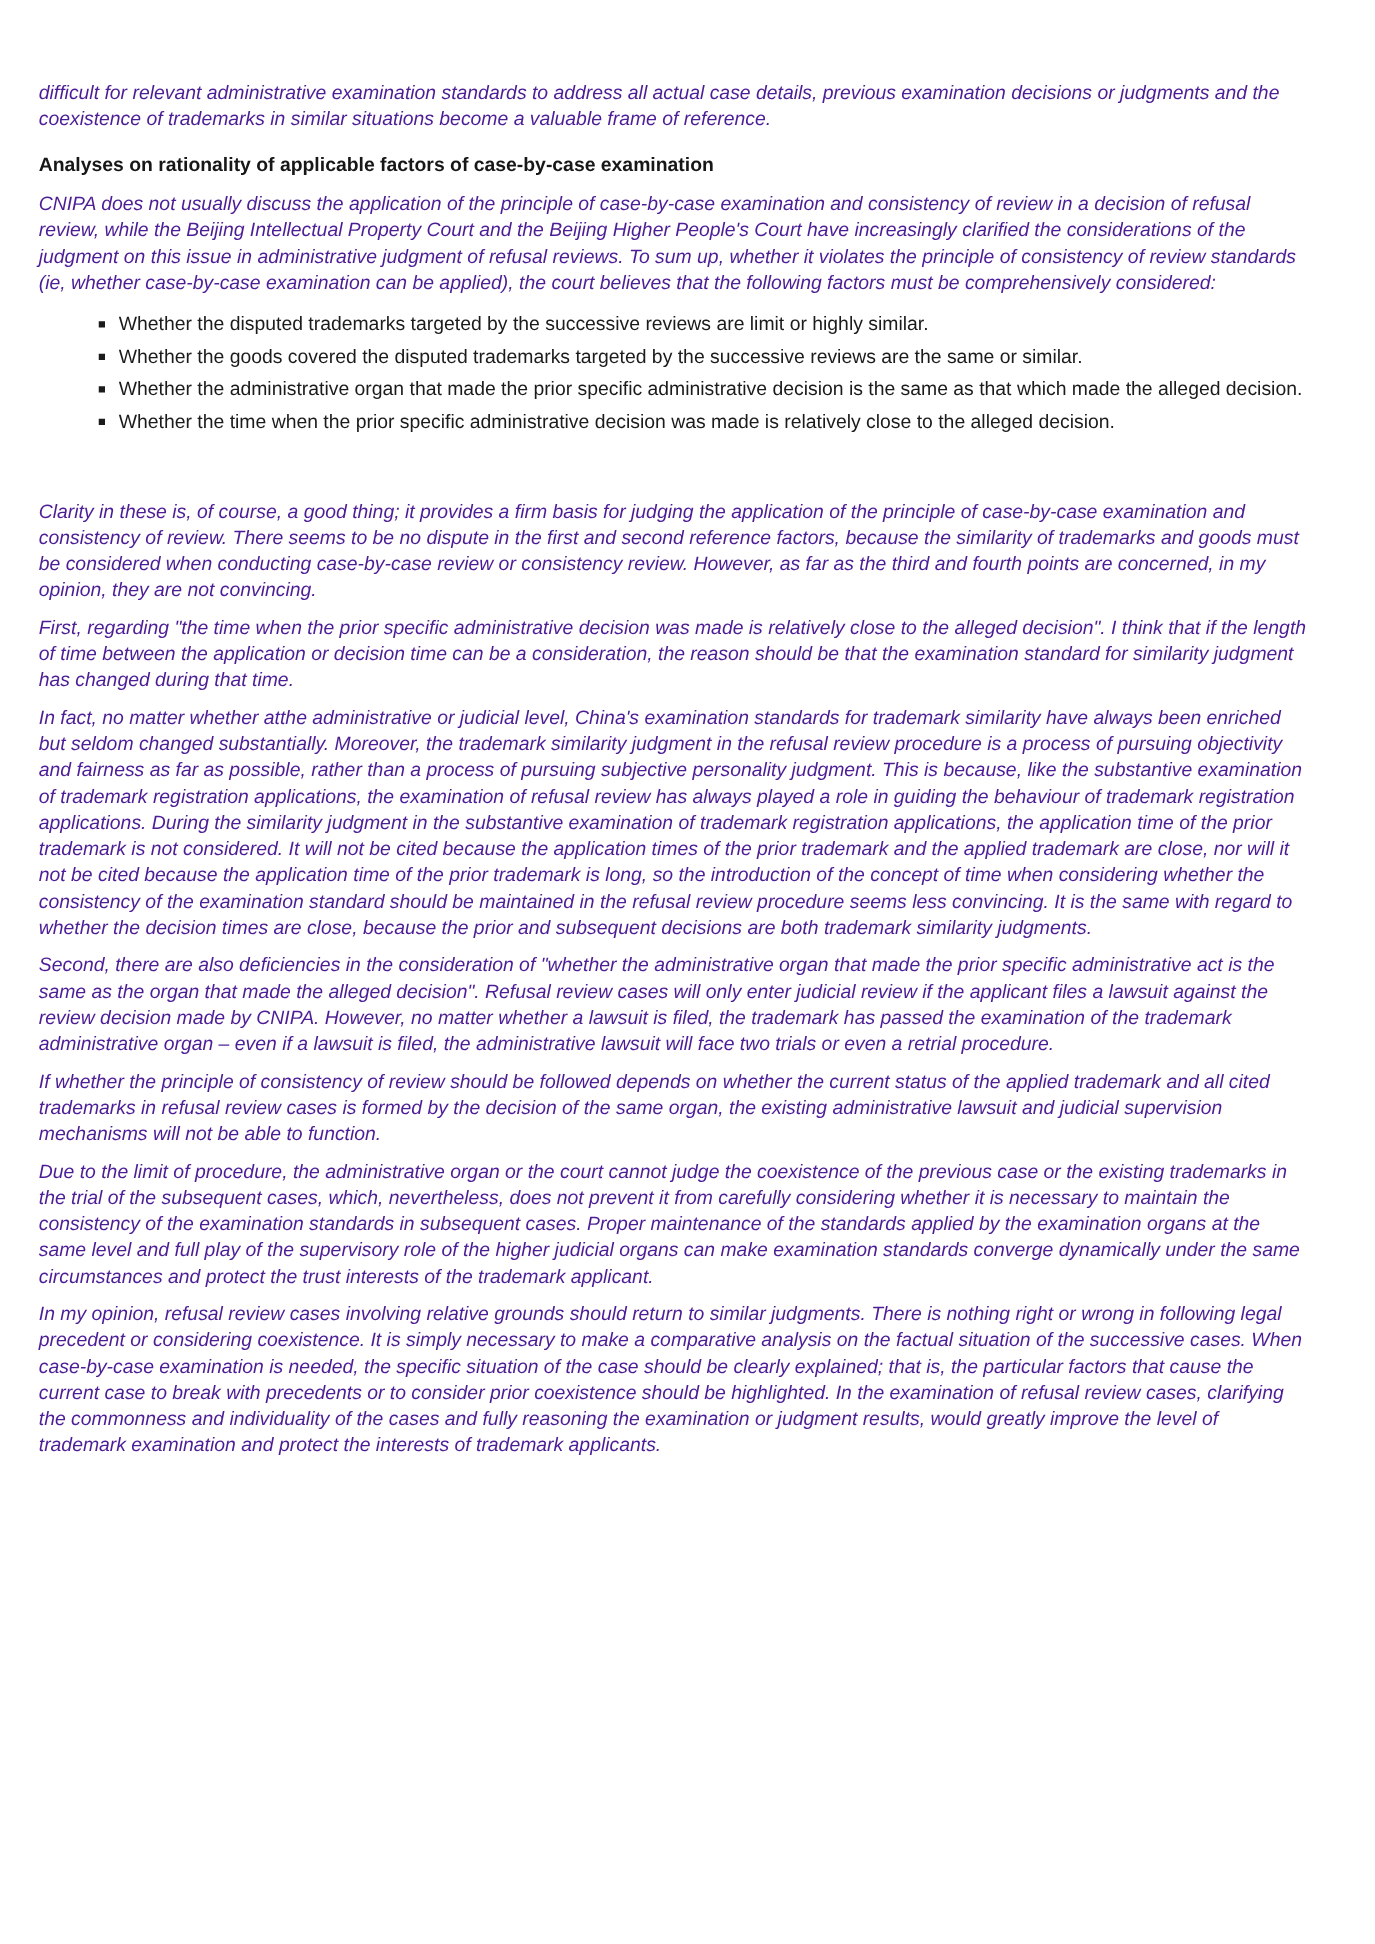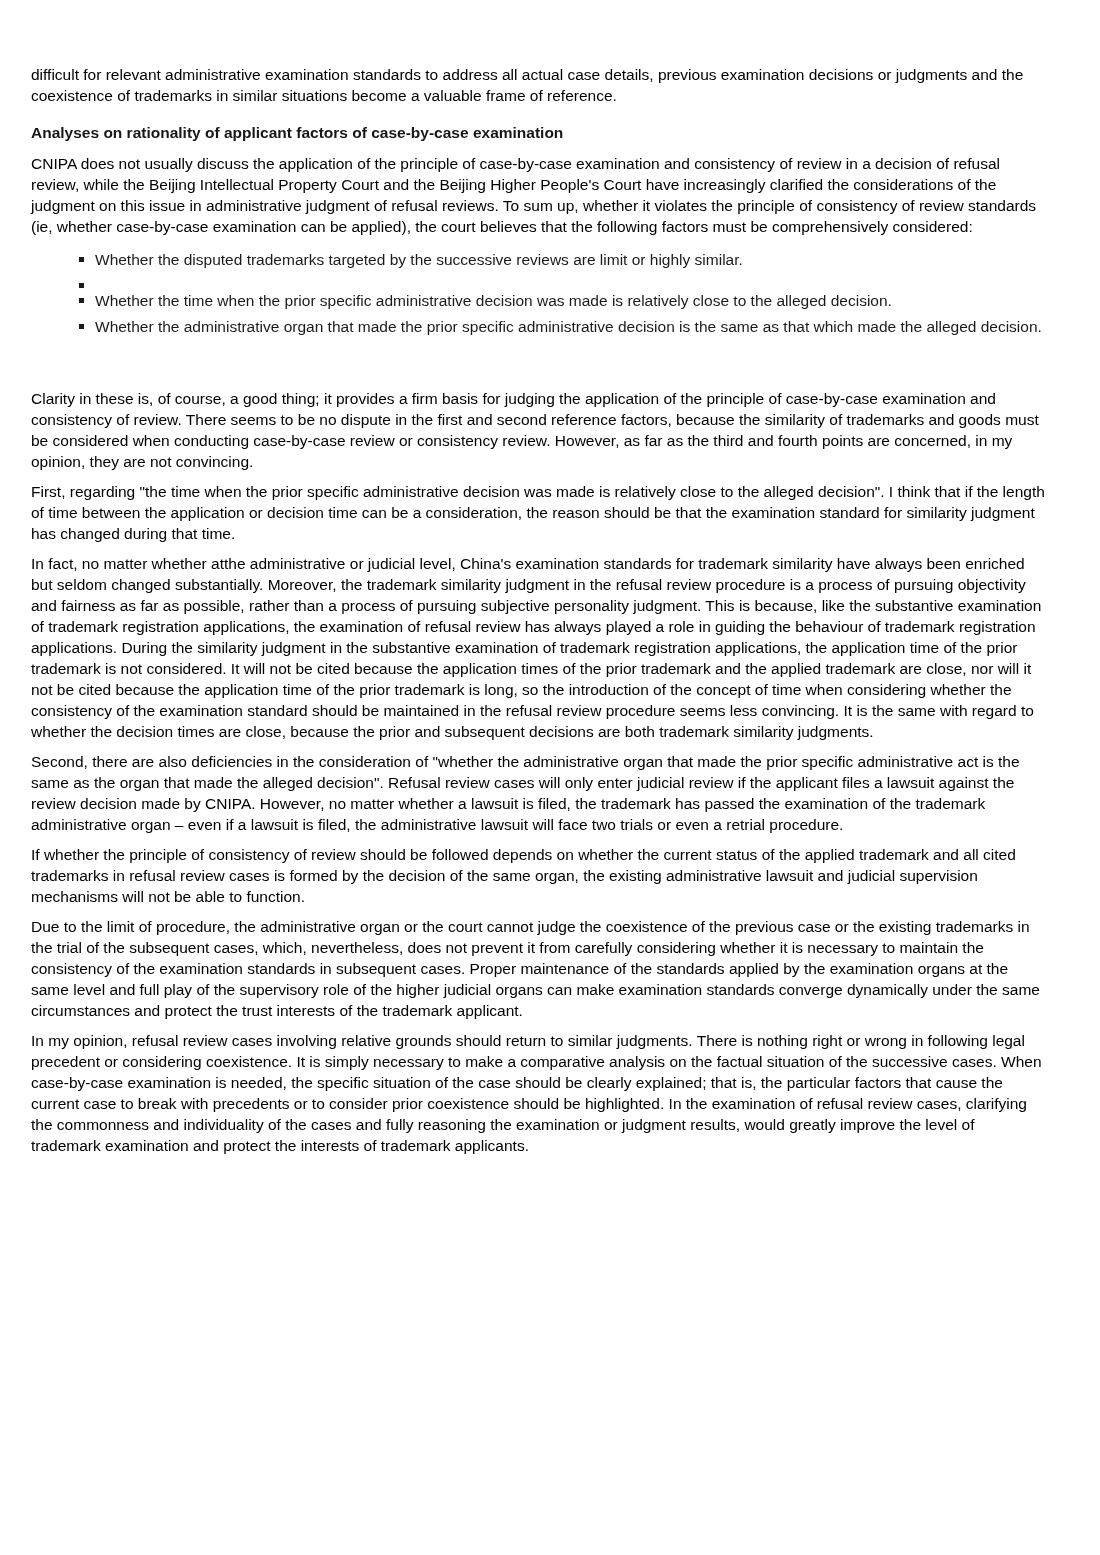--- a/index.html
+++ b/index.html
@@ -17,21 +17,22 @@
     overflow: hidden;
   }
   .doc {
     box-sizing: border-box;
     padding: 64px 52px 40px 31px;
   }
   .para {
     font-size: 15.5px;
     line-height: 21px;
     margin: 0 0 9px 0;
-    color: #000000;
+    color: #4c1d95;
+    font-style: italic;
   }
   .heading {
     font-size: 15.5px;
     line-height: 21px;
     font-weight: 700;
     margin: 16px 0 10px 0;
     color: #171717;
   }
   ul.bullet-list {
     list-style: none;
@@ -56,39 +57,40 @@
     margin-top: 48px;
   }
 </style>
 </head>
 <body>
 
 <div class="doc">
 
   <p class="para">difficult for relevant administrative examination standards to address all actual case details, previous examination decisions or judgments and the coexistence of trademarks in similar situations become a valuable frame of reference.</p>
 
-  <h2 class="heading">Analyses on rationality of applicant factors of case-by-case examination</h2>
+  <h2 class="heading">Analyses on rationality of applicable factors of case-by-case examination</h2>
 
   <p class="para">CNIPA does not usually discuss the application of the principle of case-by-case examination and consistency of review in a decision of refusal review, while the Beijing Intellectual Property Court and the Beijing Higher People's Court have increasingly clarified the considerations of the judgment on this issue in administrative judgment of refusal reviews. To sum up, whether it violates the principle of consistency of review standards (ie, whether case-by-case examination can be applied), the court believes that the following factors must be comprehensively considered:</p>
 
   <ul class="bullet-list">
     <li>
       <span class="bullet-marker"></span>
       <span>Whether the disputed trademarks targeted by the successive reviews are limit or highly similar.</span>
     </li>
     <li>
       <span class="bullet-marker"></span>
+      <span>Whether the goods covered the disputed trademarks targeted by the successive reviews are the same or similar.</span>
+    </li>
+    <li>
+      <span class="bullet-marker"></span>
+      <span>Whether the administrative organ that made the prior specific administrative decision is the same as that which made the alleged decision.</span>
     </li>
     <li>
       <span class="bullet-marker"></span>
       <span>Whether the time when the prior specific administrative decision was made is relatively close to the alleged decision.</span>
-    </li>
-    <li>
-      <span class="bullet-marker"></span>
-      <span>Whether the administrative organ that made the prior specific administrative decision is the same as that which made the alleged decision.</span>
     </li>
   </ul>
 
   <p class="para gap-large">Clarity in these is, of course, a good thing; it provides a firm basis for judging the application of the principle of case-by-case examination and consistency of review. There seems to be no dispute in the first and second reference factors, because the similarity of trademarks and goods must be considered when conducting case-by-case review or consistency review. However, as far as the third and fourth points are concerned, in my opinion, they are not convincing.</p>
 
   <p class="para">First, regarding "the time when the prior specific administrative decision was made is relatively close to the alleged decision". I think that if the length of time between the application or decision time can be a consideration, the reason should be that the examination standard for similarity judgment has changed during that time.</p>
 
   <p class="para">In fact, no matter whether atthe administrative or judicial level, China's examination standards for trademark similarity have always been enriched but seldom changed substantially. Moreover, the trademark similarity judgment in the refusal review procedure is a process of pursuing objectivity and fairness as far as possible, rather than a process of pursuing subjective personality judgment. This is because, like the substantive examination of trademark registration applications, the examination of refusal review has always played a role in guiding the behaviour of trademark registration applications. During the similarity judgment in the substantive examination of trademark registration applications, the application time of the prior trademark is not considered. It will not be cited because the application times of the prior trademark and the applied trademark are close, nor will it not be cited because the application time of the prior trademark is long, so the introduction of the concept of time when considering whether the consistency of the examination standard should be maintained in the refusal review procedure seems less convincing. It is the same with regard to whether the decision times are close, because the prior and subsequent decisions are both trademark similarity judgments.</p>
 
   <p class="para">Second, there are also deficiencies in the consideration of "whether the administrative organ that made the prior specific administrative act is the same as the organ that made the alleged decision". Refusal review cases will only enter judicial review if the applicant files a lawsuit against the review decision made by CNIPA. However, no matter whether a lawsuit is filed, the trademark has passed the examination of the trademark administrative organ – even if a lawsuit is filed, the administrative lawsuit will face two trials or even a retrial procedure.</p>

